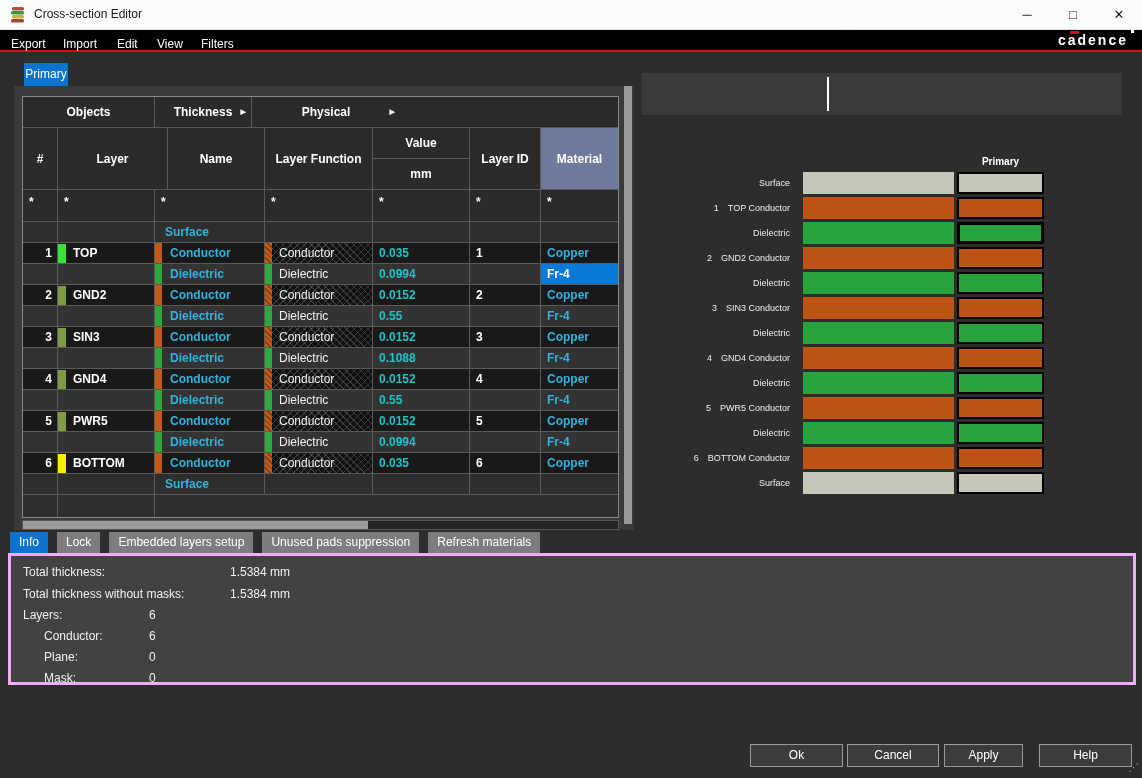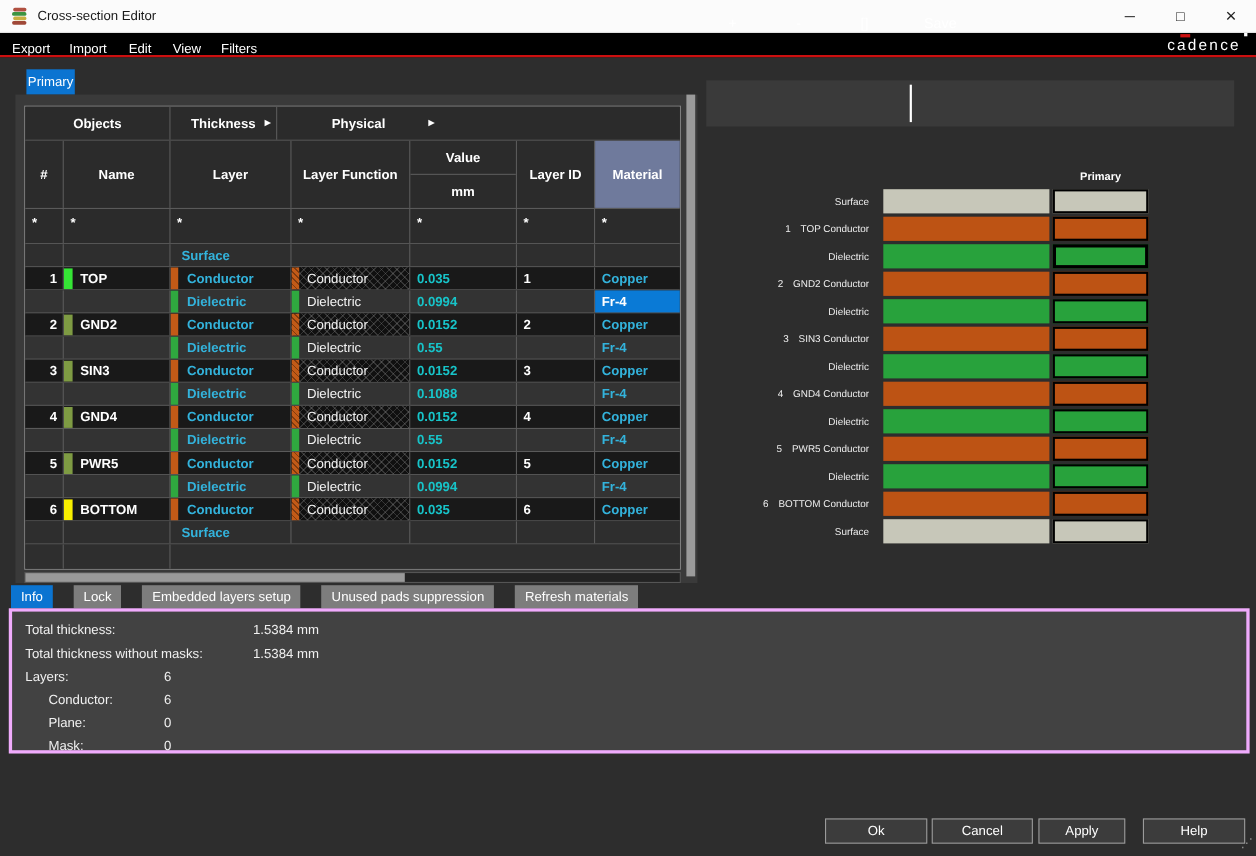--- a/index.html
+++ b/index.html
@@ -9,21 +9,21 @@
   
   .titlebar { position:absolute; left:0; top:0; width:1142px; height:30px; background:#fbfbfb; border-bottom:1px solid #e2e2e2; }
   .app-icon { position:absolute; left:9px; top:6px; width:18px; height:18px; }
   .title-text { position:absolute; left:34px; top:7px; font-size:12px; color:#1a1a1a; }
   .win-btn { position:absolute; top:0; width:46px; height:30px; text-align:center; line-height:30px; font-size:13px; color:#222; cursor:default; }
   .win-min { left:1004px; } .win-max { left:1050px; } .win-close { left:1096px; }
 
   
   .menubar { position:absolute; left:0; top:30px; width:1142px; height:22px; background:#000; border-bottom:2px solid #cc0f0f; }
   .menu-item { position:absolute; top:4px; height:20px; line-height:20px; color:#fff; font-size:12px; }
-  .brand { position:absolute; right:14px; top:2px; color:#fff; font-size:14px; font-weight:normal; letter-spacing:2px; }
+  .brand { position:absolute; right:14px; top:2px; color:#fff; font-size:14px; font-weight:bold; letter-spacing:2px; }
   .brand-bar { position:absolute; left:12px; top:-1px; width:9px; height:3px; background:#cc0f0f; }
   .brand-dot { position:absolute; right:-6px; top:-2px; width:3px; height:3px; background:#fff; }
 
   
   .primary-tab { position:absolute; left:24px; top:63px; width:44px; height:23px; background:#0b74d1; color:#fff; font-size:12px; text-align:center; line-height:23px; }
   .left-pane { position:absolute; left:14px; top:86px; width:620px; height:444px; background:#3a3a3a; }
 
   .tbl { position:absolute; left:8px; top:10px; width:597px; border:1px solid #888; background:#262626; }
   .trow { display:flex; border-bottom:1px solid #5a5a5a; }
   .cell { border-right:1px solid #5a5a5a; position:relative; overflow:hidden; }
@@ -88,21 +88,21 @@
 
   .stack-col-header { position:absolute; left:957px; top:156px; width:87px; text-align:center; color:#fff; font-size:10px; font-weight:bold; }
   .stack-row-label { position:absolute; left:660px; width:130px; height:22px; display:flex; align-items:center; justify-content:flex-end; color:#ededed; font-size:9px; }
   .stack-num { margin-right:9px; }
   .bar-wide { position:absolute; left:803px; width:151px; height:22px; }
   .bar-primary { position:absolute; left:957px; width:87px; height:22px; border:2px solid #000; }
   .bar-primary.selbar { border-width:3px; }
   .f-surface{ background:#c7c7b9; } .f-conductor{ background:#bd5314; } .f-dielectric{ background:#28a23c; }
 
   
-  .btabs { position:absolute; left:10px; top:532px; height:21px; display:flex; gap:19px; }
+  .btabs { position:absolute; left:10px; top:532px; height:21px; display:flex; gap:9px; }
   .btab { background:#7d7d7d; color:#fff; font-size:12px; height:21px; line-height:21px; padding:0 9px; }
   .btab.active { background:#0b74d1; }
 
   .info-panel { position:absolute; left:8px; top:553px; width:1128px; height:132px; background:#424242; border:3px solid #f0abfc; }
   .info-row { position:absolute; height:20px; font-size:12px; color:#f0f0f0; }
   .info-label { position:absolute; left:0; top:0; white-space:nowrap; }
   .info-value { position:absolute; top:0; white-space:nowrap; }
 
   
   .btn { position:absolute; top:744px; height:23px; background:#3c3c3c; border:1px solid #9a9a9a; color:#fff; font-size:12px; text-align:center; line-height:21px; }
@@ -152,22 +152,22 @@
           <span class="arrow">▶</span>
         </div>
       <div class="cell g4">
           <span>Physical</span>
           <span class="arrow">▶</span>
         </div>
     </div>
 
     <div class="trow subrow">
       <div class="cell c1">#</div>
+      <div class="cell c3">Layer</div>
       <div class="cell c2">Name</div>
-      <div class="cell c3">Layer</div>
       <div class="cell c4">Layer Function</div>
       <div class="cell c5 valmm">
         <div class="half">Value</div>
         <div class="half">mm</div>
       </div>
       <div class="cell c6">Layer ID</div>
       <div class="cell c7 mat-head">Material</div>
     </div>
 
     <div class="trow filtrow">

